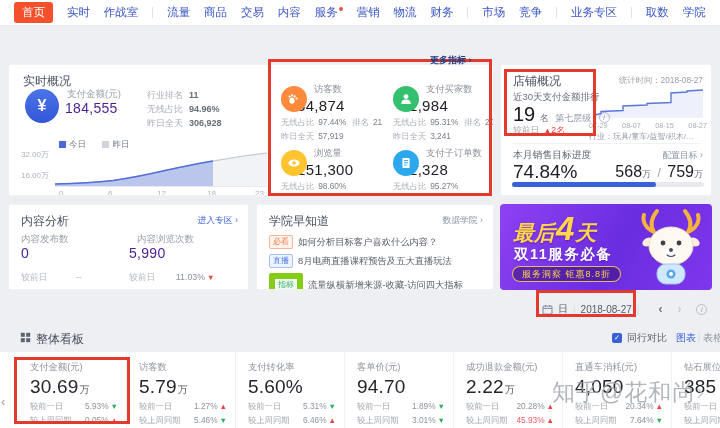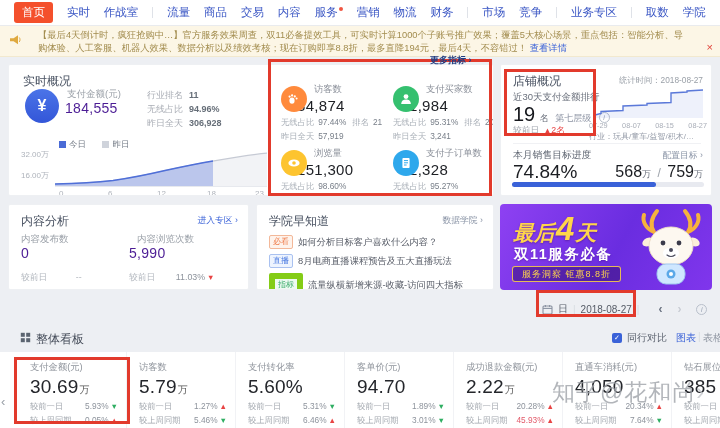--- a/index.html
+++ b/index.html
@@ -41,21 +41,21 @@
   .aitem{position:absolute;font-size:9.3px;color:#565b66;white-space:nowrap}
   .tag{display:inline-block;font-size:8px;padding:0 3px;border-radius:2px;margin-right:5px;line-height:12px;vertical-align:1px}
   .tag0{color:#ef7f4e;border:1px solid #f3b899;background:#fef3ec}
   .tag1{color:#4a7ae0;border:1px solid #a9c1f0;background:#eef4fe}
   .tag2{color:#3fae6e;border:6px solid #84cc16;background:#eefaf2}
   
   .banner{position:absolute;left:500px;top:204px;width:212px;height:86px;border-radius:4px;overflow:hidden;cursor:pointer;background:linear-gradient(118deg,#8e41f2 0%,#6a2de0 55%,#8036ec 100%)}
   .b1{position:absolute;left:13px;top:6px;color:#ffd54a;font-weight:bold;font-style:italic;text-shadow:0 1px 2px rgba(80,20,140,.6);white-space:nowrap}
   .b1 .s1{font-size:21px}.b1 .s2{font-size:33px;margin:0 1px}.b1 .s3{font-size:21px}
   .b2{position:absolute;left:14px;top:41px;color:#fff;font-size:14.5px;font-weight:bold;letter-spacing:1.5px;text-shadow:0 1px 2px rgba(80,20,140,.5)}
-  .bpill{position:absolute;left:12px;top:62px;height:16px;line-height:14px;padding:0 9px;border:1px solid rgba(255,213,74,.85);border-radius:3px;background:rgba(54,16,110,.5);color:#ffd54a;font-size:9px;letter-spacing:1px}
+  .bpill{position:absolute;left:12px;top:62px;height:16px;line-height:14px;padding:0 9px;border:1px solid rgba(255,213,74,.85);border-radius:8px;background:rgba(54,16,110,.5);color:#ffd54a;font-size:9px;letter-spacing:1px}
   
   .tabs{position:absolute;left:0;top:296px;width:720px;height:26px;background:#fff;border-bottom:1px solid #e8eaee;display:flex;align-items:center;padding-left:22px;gap:26px;z-index:5}
   .tab{display:flex;align-items:center;gap:4px;font-size:11px;color:#5a6270;height:26px;cursor:pointer}
   .tab.on{color:var(--c-accent,#3a62d8);box-shadow:inset 0 -2px 0 var(--c-accent,#3a62d8)}
   .dcluster{position:absolute;left:542px;top:296px;height:26px;display:flex;align-items:center;gap:5px;font-size:10px;color:#555b66;z-index:6}
   .pipe{color:#d8dce2}
   .arrL{color:#6a7280;font-size:12px;font-weight:bold;margin-left:14px;cursor:pointer}
   .arrR{color:#c9cdd4;font-size:12px;font-weight:bold;margin-left:10px;cursor:pointer}
   .infoc{width:11px;height:11px;border:1px solid #b9c0cb;border-radius:50%;color:#9aa4b4;font-size:7px;display:flex;align-items:center;justify-content:center;margin-left:10px;cursor:pointer;font-style:italic}
   
@@ -105,28 +105,20 @@
     <i class="nd"></i>
     <span class="ni">市场</span>
     <span class="ni">竞争</span>
     <i class="nd"></i>
     <span class="ni">业务专区</span>
     <i class="nd"></i>
     <span class="ni">取数</span>
     <span class="ni">学院</span>
   </div>
 
-  <div class="notice">
-    <svg class="abs" style="left:9px;top:8px" width="12" height="12" viewBox="0 0 12 12">
-        <path d="M1 4.2 L4.6 4.2 L9 1.2 L9 10.2 L4.6 7.2 L1 7.2 Z" fill="#dfa93f"></path>
-        <path d="M10.3 3.5 C11.2 4.6 11.2 6.8 10.3 7.9" stroke="#dfa93f" stroke-width="1" fill="none"></path>
-      </svg>
-    <div class="ntext" style="margin-left:14px"><span>【最后4天倒计时，疯狂抢购中…】官方服务效果周查，双11必备提效工具，可实时计算1000个子账号推广效果；覆盖5大核心场景，重点包括：智能分析、导购体验、人工客服、机器人效果、数据分析以及绩效考核；现在订购即享8.8折，最多直降194元，最后4天，不容错过！</span> <a class="nlink">查看详情</a></div>
-    <span class="nclose">×</span>
-  </div>
 
   <div class="card" style="left:8px;top:64px;width:486px;height:132px">
     <div class="ctitle abs" style="left:14px;top:8px">实时概况</div>
     <div class="abs" style="left:16px;top:24px;width:34px;height:34px;border-radius:50%;background:linear-gradient(180deg,#4b74e8,#3356d8);color:#fff;font-size:16px;font-weight:bold;display:flex;align-items:center;justify-content:center">
         <span>¥</span>
       </div>
     <div class="glabel abs" style="left:58px;top:23px">支付金额(元)</div>
     <div class="gval abs" style="left:56px;top:35px">184,555</div>
 
     <div class="srow abs" style="left:138px;top:24px"><span>行业排名</span><b>11</b></div>

